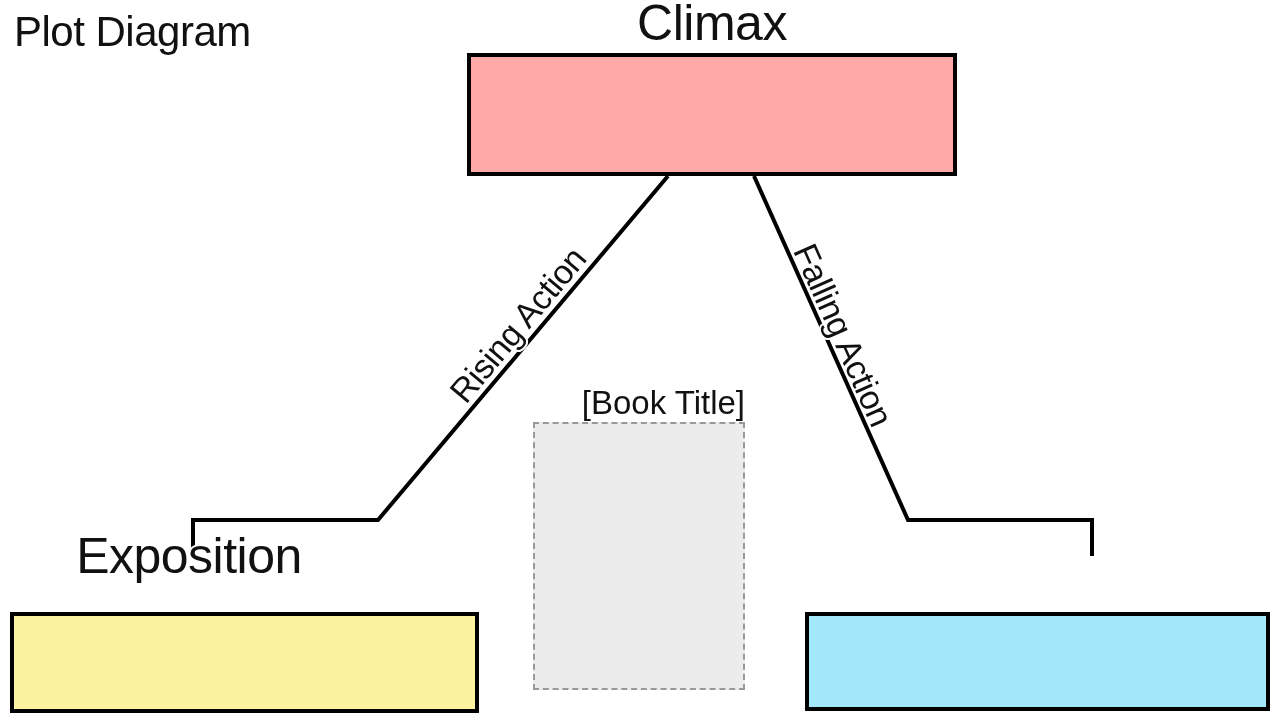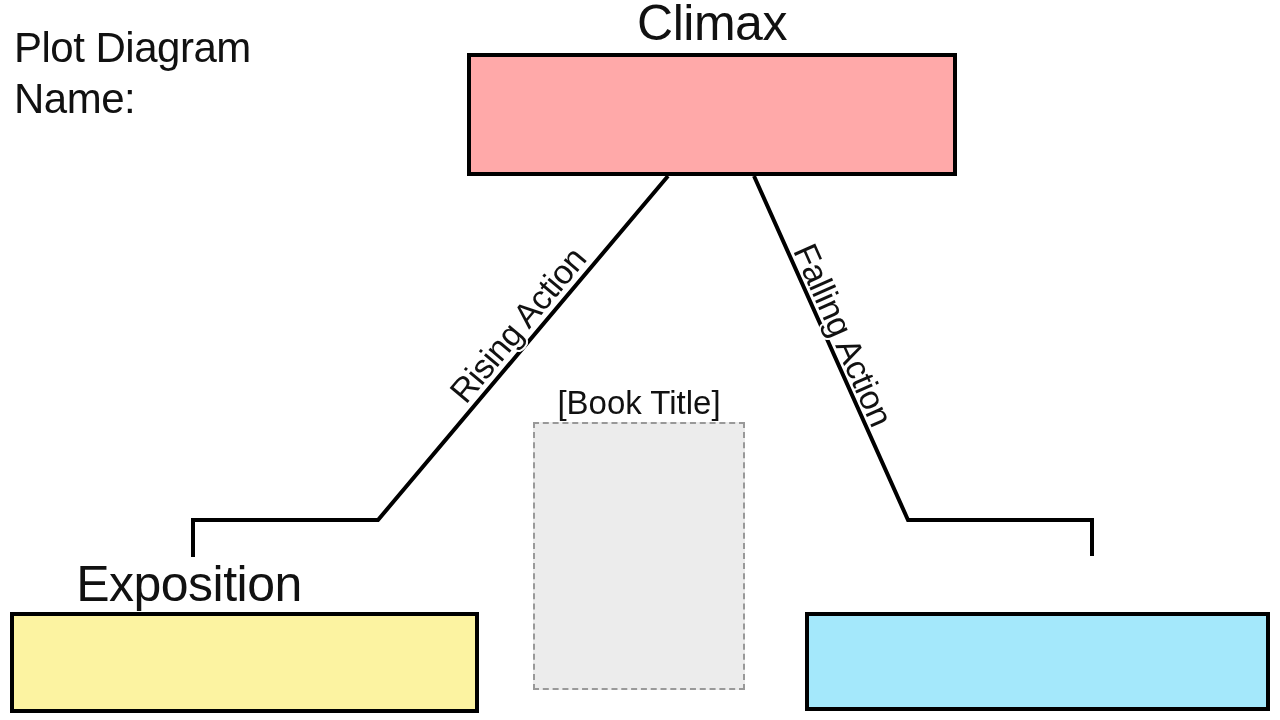--- a/index.html
+++ b/index.html
@@ -12,21 +12,21 @@
     overflow: hidden;
     font-family: "Liberation Sans", "DejaVu Sans", sans-serif;
     color: #111111;
   }
   .abs { position: absolute; }
 
   
   .lines-svg { position: absolute; left: 0; top: 0; width: 1280px; height: 720px; }
 
   
-  .header-block { left: 14px; top: 22px; font-size: 42px; line-height: 51px; font-weight: 300; letter-spacing: -0.5px; }
+  .header-block { left: 14px; top: 6px; font-size: 42px; line-height: 51px; font-weight: 300; letter-spacing: -0.5px; }
 
   
   .stage-label { font-size: 50px; line-height: 52px; font-weight: 300; text-align: center; letter-spacing: -0.5px; white-space: nowrap; }
 
   
   .halo {
     text-shadow:
       2px 0 0 #fff, -2px 0 0 #fff, 0 2px 0 #fff, 0 -2px 0 #fff,
       1.5px 1.5px 0 #fff, -1.5px -1.5px 0 #fff, 1.5px -1.5px 0 #fff, -1.5px 1.5px 0 #fff;
   }
@@ -41,49 +41,48 @@
   .diag-label {
     font-size: 34px;
     font-weight: 300;
     white-space: nowrap;
     letter-spacing: -0.5px;
   }
   .diag-label.rising { left: 518px; top: 325px; transform: translate(-50%, -50%) rotate(-50deg); }
   .diag-label.falling { left: 843px; top: 335px; transform: translate(-50%, -50%) rotate(66deg); }
 
   
-  .book-title { left: 533px; top: 385px; width: 212px; text-align: center; font-size: 33px; line-height: 36px; font-weight: 300; white-space: nowrap; }
+  .book-title { left: 533px; top: 385px; width: 212px; text-align: right; font-size: 33px; line-height: 36px; font-weight: 300; white-space: nowrap; }
   .book-box {
     left: 533px; top: 422px; width: 212px; height: 268px;
     box-sizing: border-box;
     border: 2px dashed #999999;
   }
 
   .climax-label { left: 467px; top: -3px; width: 490px; }
   .climax-box { left: 467px; top: 53px; width: 490px; height: 123px; }
 
-  .exposition-label { left: 39px; top: 558px; width: 300px; }
+  .exposition-label { left: 39px; top: 530px; width: 300px; }
   .exposition-box { left: 10px; top: 612px; width: 469px; height: 101px; }
 
   .resolution-label { left: 933px; top: 558px; width: 300px; }
   .resolution-box { left: 805px; top: 612px; width: 465px; height: 99px; }
 </style>
 </head>
 <body>
 
 <div class="frame">
 
   <svg class="lines-svg" viewBox="0 0 1280 720">
     <polyline points="668,176 378,520 193,520 193,557" fill="none" stroke="#000000" stroke-width="4" style="stroke: rgb(0, 0, 0);"></polyline>
     <polyline points="754,176 908,520 1092,520 1092,556" fill="none" stroke="#000000" stroke-width="4" style="stroke: rgb(0, 0, 0);"></polyline>
   </svg>
 
   <div class="abs header-block">
     <div>Plot Diagram</div>
-    <div>Name:</div>
   </div>
 
   <div class="abs stage-label climax-label">Climax</div>
   <div class="abs stage-box climax-box" style="background-color: rgb(255, 169, 169);"></div>
 
   <div class="abs diag-label rising halo">Rising Action</div>
   <div class="abs diag-label falling halo">Falling Action</div>
 
   <div class="abs book-title">[Book Title]</div>
   <div class="abs book-box" style="background-color: rgb(236, 236, 236); border-color: rgb(153, 153, 153);"></div>

